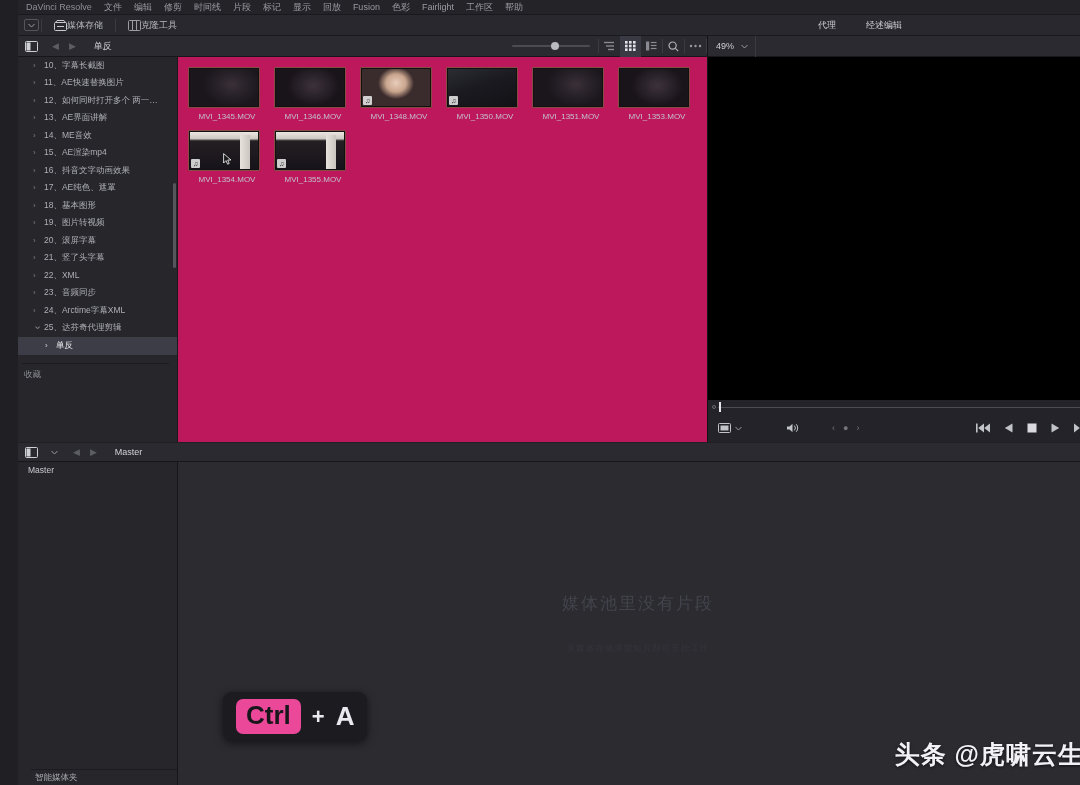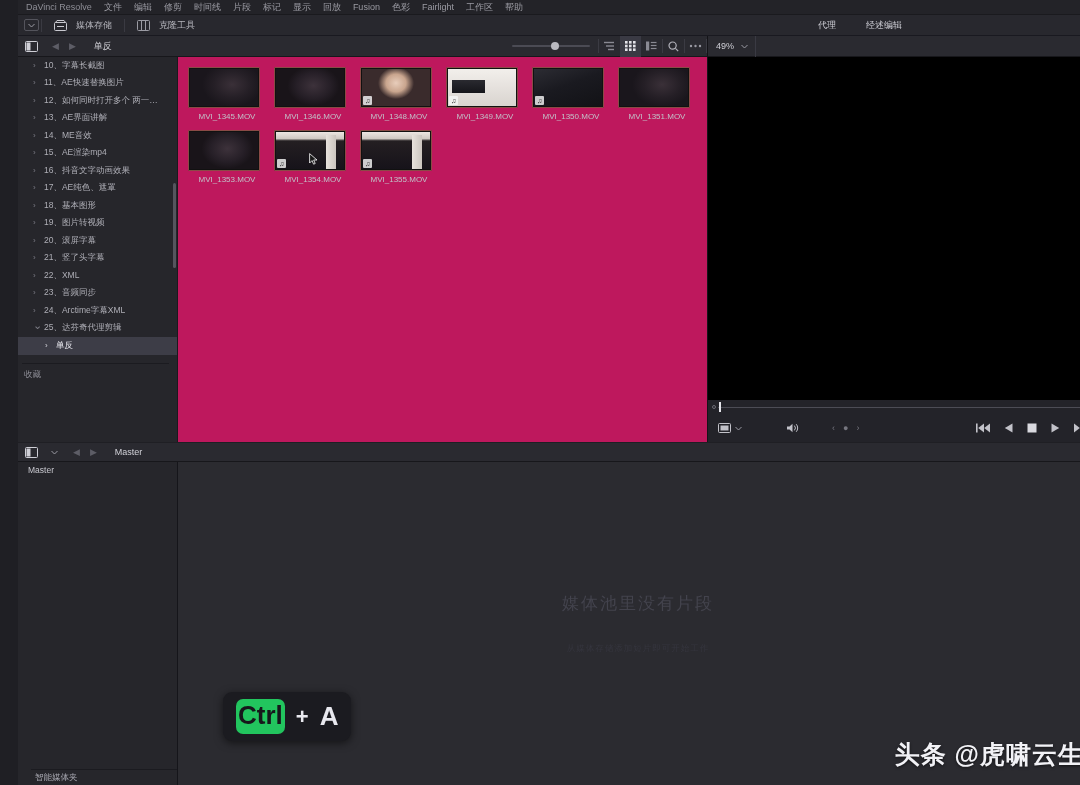--- a/index.html
+++ b/index.html
@@ -26,21 +26,21 @@
   .menubar .mi.brand { color: #8e8e96; padding-left: 4px; }
 
   
   .toolbar {
     height: 21px; background: #28282e;
     display: flex; align-items: center;
     border-bottom: 1px solid #191920;
     padding-left: 6px;
   }
   .tb-btn {
-    display: flex; align-items: center; gap: 9px;
+    display: flex; align-items: center; gap: 0;
     padding: 0 10px; height: 21px;
     font-size: 9px; color: #b6b6bd; white-space: nowrap;
   }
   .tb-sep { width: 1px; height: 13px; background: #3a3a42; margin: 0 2px; }
   .chev-box {
     width: 15px; height: 12px; border: 1px solid #54545c;
     border-radius: 2px; display: flex; align-items: center; justify-content: center;
   }
   .chev-box svg { display:block; }
   .ic { display: inline-flex; align-items: center; justify-content: center; }
@@ -236,22 +236,22 @@
   .pe-sub { font-size: 8.5px; color: #35353e; margin-top: 28px; letter-spacing: 1px;}
 
   
   .keycap-wrap {
     position: absolute; left: 205px; top: 692px;
     background: #1b1b20; border-radius: 9px;
     padding: 7px 13px; display: flex; align-items: center; gap: 11px;
     box-shadow: 0 2px 9px rgba(0,0,0,.55);
   }
   .keycap {
-    background: #22c55e; color: #17171b; border-radius: 7px;
-    padding: 3px 2px 5px; font-size: 26px; font-weight: bold;
+    background: #ec4899; color: #17171b; border-radius: 7px;
+    padding: 3px 10px 5px; font-size: 26px; font-weight: bold;
     font-family: "Liberation Sans", sans-serif; line-height: 1.05;
   }
   .keyplus { color: #e9e9ef; font-size: 22px; font-weight: bold; }
   .keychar { color: #e9e9ef; font-size: 26px; font-weight: bold; }
 
   
   .watermark {
     position: absolute; right: 14px; bottom: 14px;
     color: #f2f2f6; font-size: 25px; font-weight: bold;
     letter-spacing: 1px; display: flex; gap: 5px;
@@ -488,27 +488,20 @@
             </div>
             <div class="thumb-cell">
               <div class="thumb">
                 <div class="inner sc-portrait"></div>
                 <div class="audio-ic">♫</div>
               </div>
               <div class="thumb-label">MVI_1348.MOV</div>
             </div>
             <div class="thumb-cell">
               <div class="thumb">
-                <div class="inner sc-desk"></div>
-                <div class="audio-ic">♫</div>
-              </div>
-              <div class="thumb-label">MVI_1349.MOV</div>
-            </div>
-            <div class="thumb-cell">
-              <div class="thumb">
                 <div class="inner sc-dark"></div>
                 <div class="audio-ic">♫</div>
               </div>
               <div class="thumb-label">MVI_1350.MOV</div>
             </div>
             <div class="thumb-cell">
               <div class="thumb">
                 <div class="inner sc-room"></div>
               </div>
               <div class="thumb-label">MVI_1351.MOV</div>

